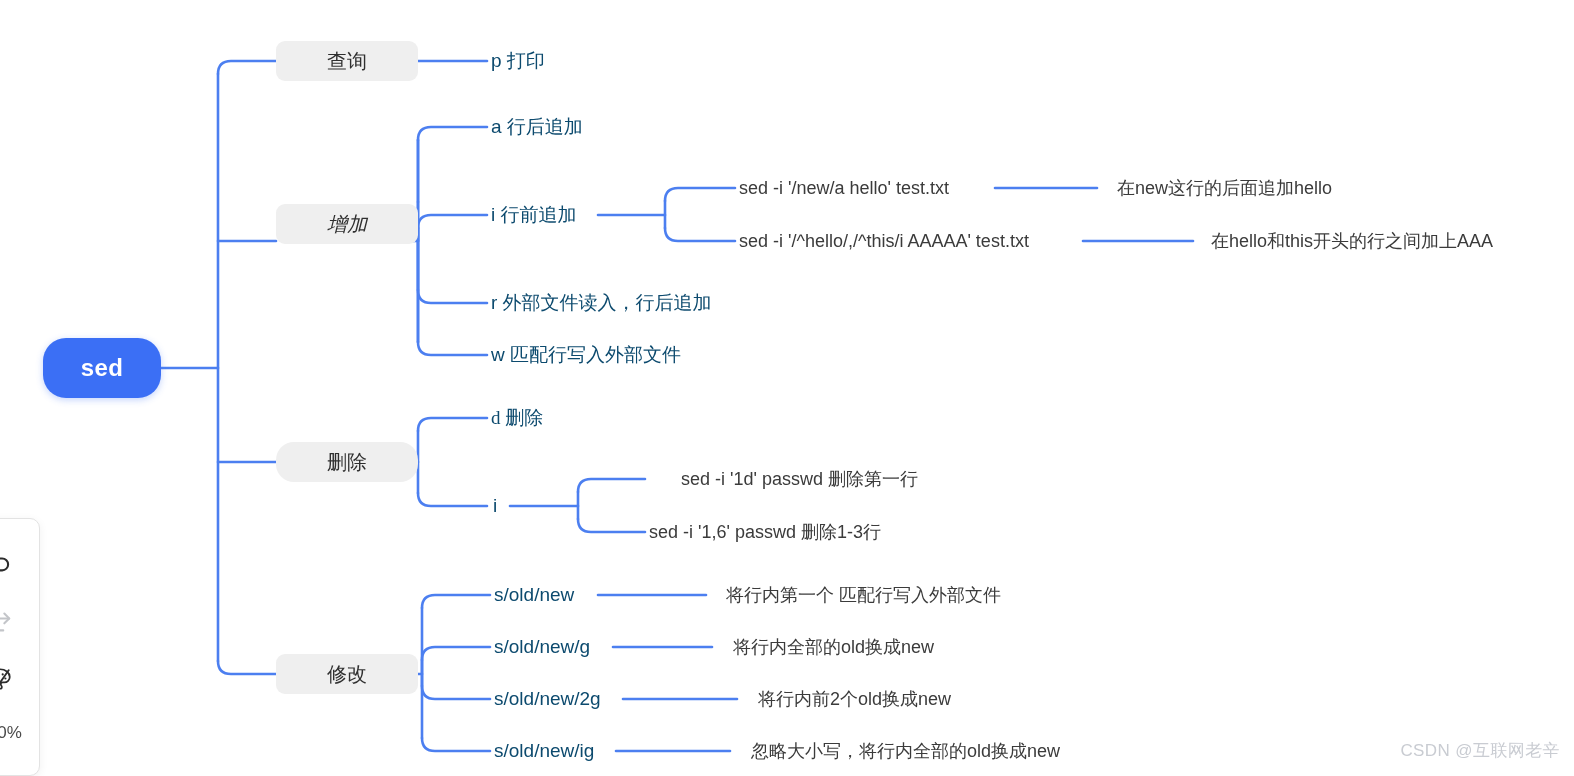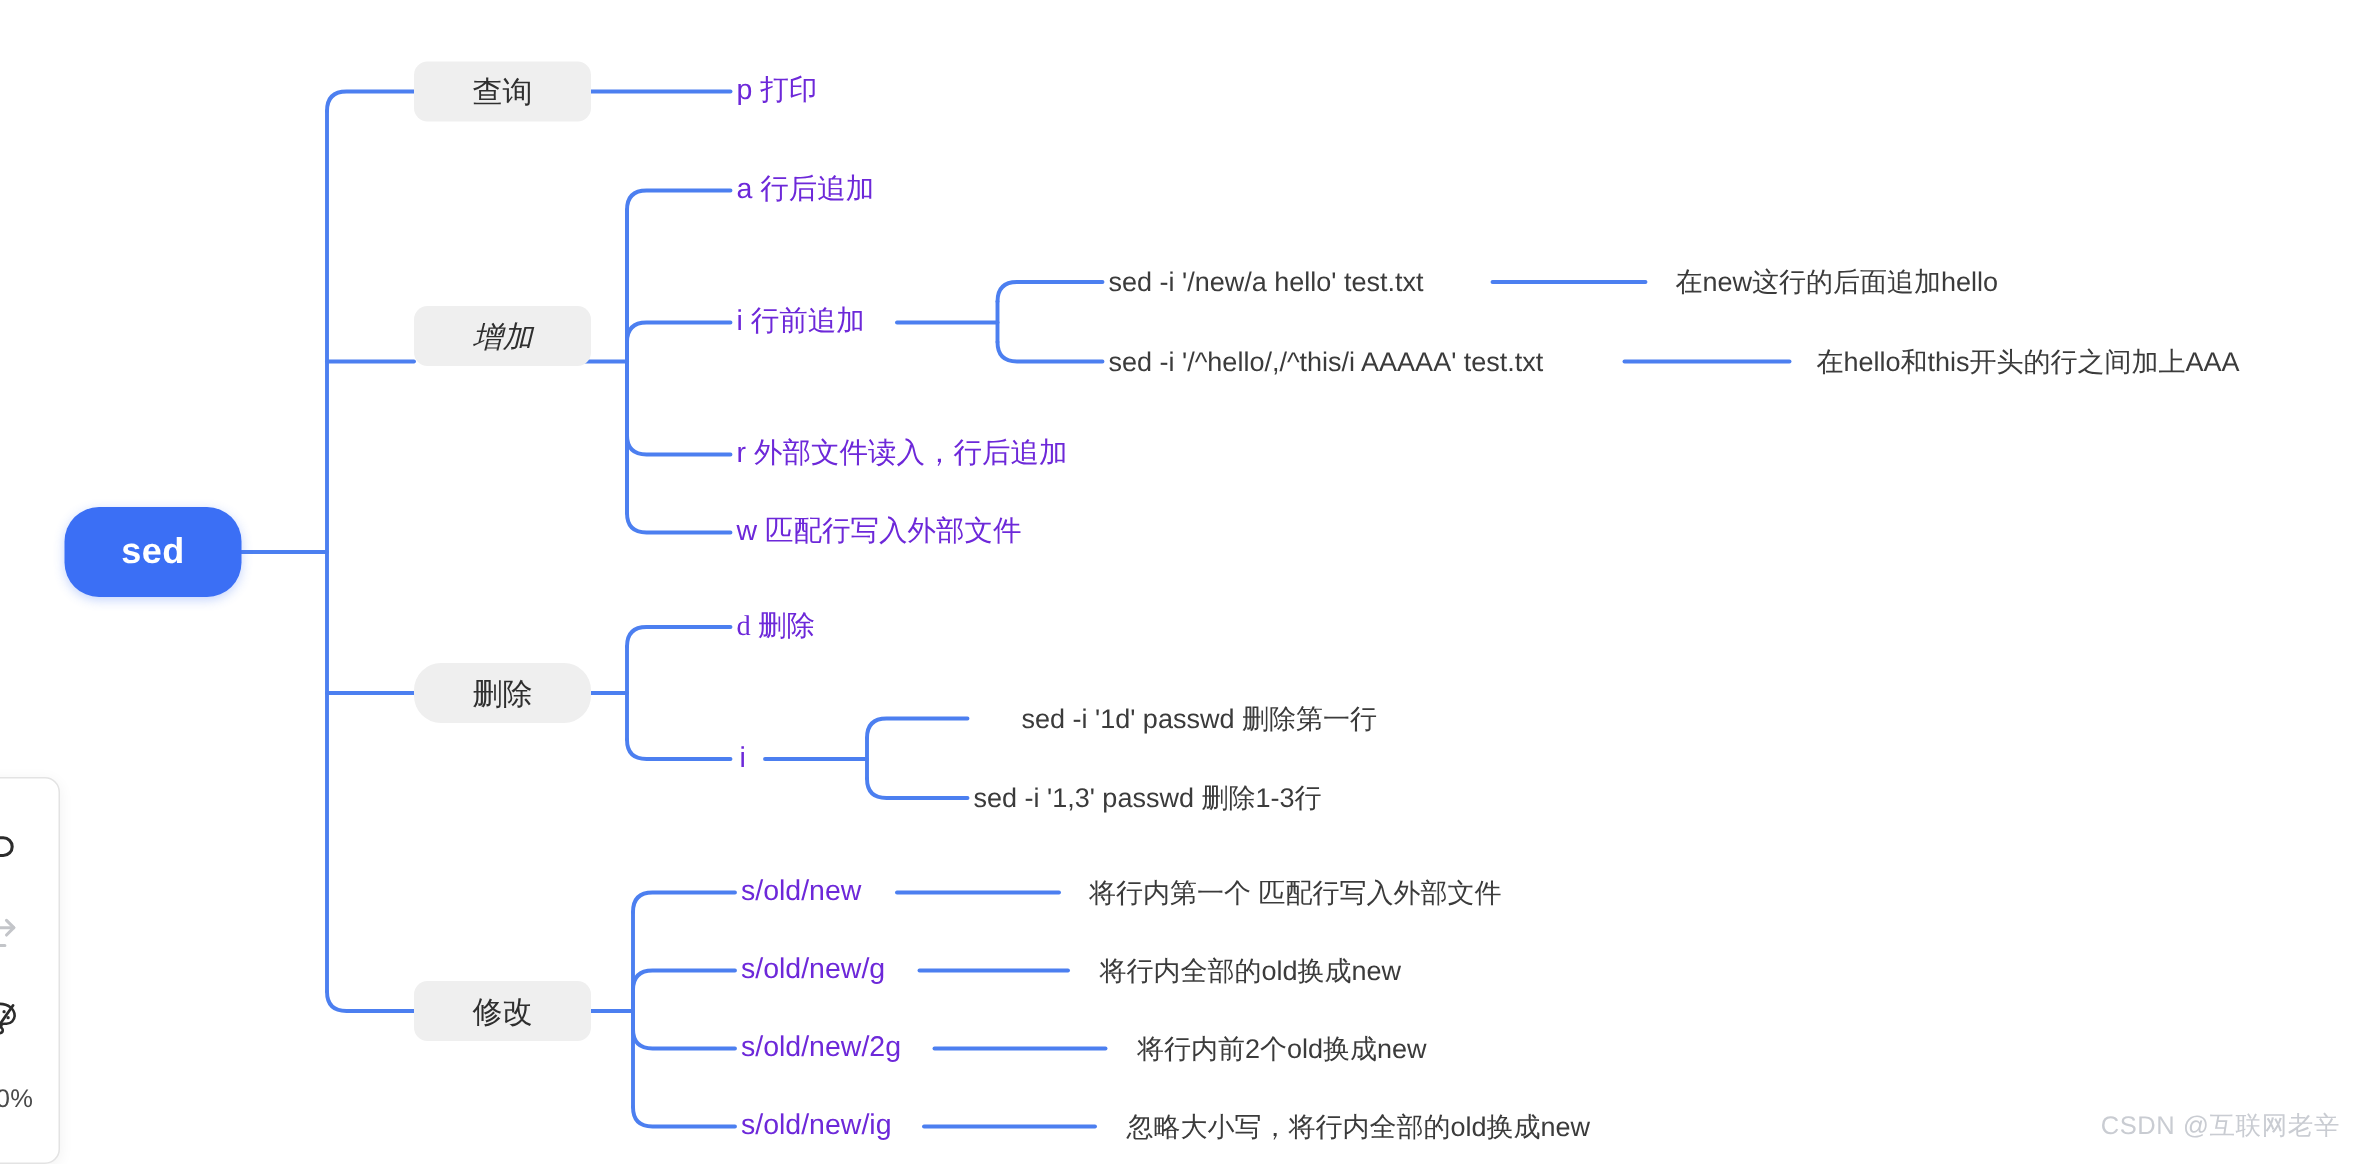--- a/index.html
+++ b/index.html
@@ -27,26 +27,26 @@
     letter-spacing:.3px;
   }
 
   
   .chip{
     background:#efefef;
     border-radius:9px;
     height:40px;
     display:flex;align-items:center;justify-content:center;
     color:#2f2f2f;font-size:20px;
-    padding:0 16px;
+    padding:0 28px;
   }
 
   
   .leaf{
-    color:#6d28d9;
+    color:#0c4a6e;
     font-size:19px;
     line-height:22px;
     display:flex;align-items:center;
     height:22px;
   }
   .leaf.sub{font-size:18px;color:#3b3b3b;}
 
   
   .toolbar{
     position:absolute;
@@ -206,21 +206,21 @@
 
   <div class="node leaf" style="left:493px;top:495px;">
     <span>i</span>
   </div>
 
   <div class="node leaf sub" style="left:649px;top:468px;margin-left:32px;">
     <span>sed -i '1d' passwd  删除第一行</span>
   </div>
 
   <div class="node leaf sub" style="left:649px;top:521px;">
-    <span>sed -i '1,3' passwd  删除1-3行</span>
+    <span>sed -i '1,6' passwd  删除1-3行</span>
   </div>
 
   <div class="node leaf" style="left:494px;top:584px;">
     <span>s/old/new</span>
   </div>
   <div class="node leaf sub" style="left:726px;top:584px;">
     <span>将行内第一个 匹配行写入外部文件</span>
   </div>
 
   <div class="node leaf" style="left:494px;top:636px;">

